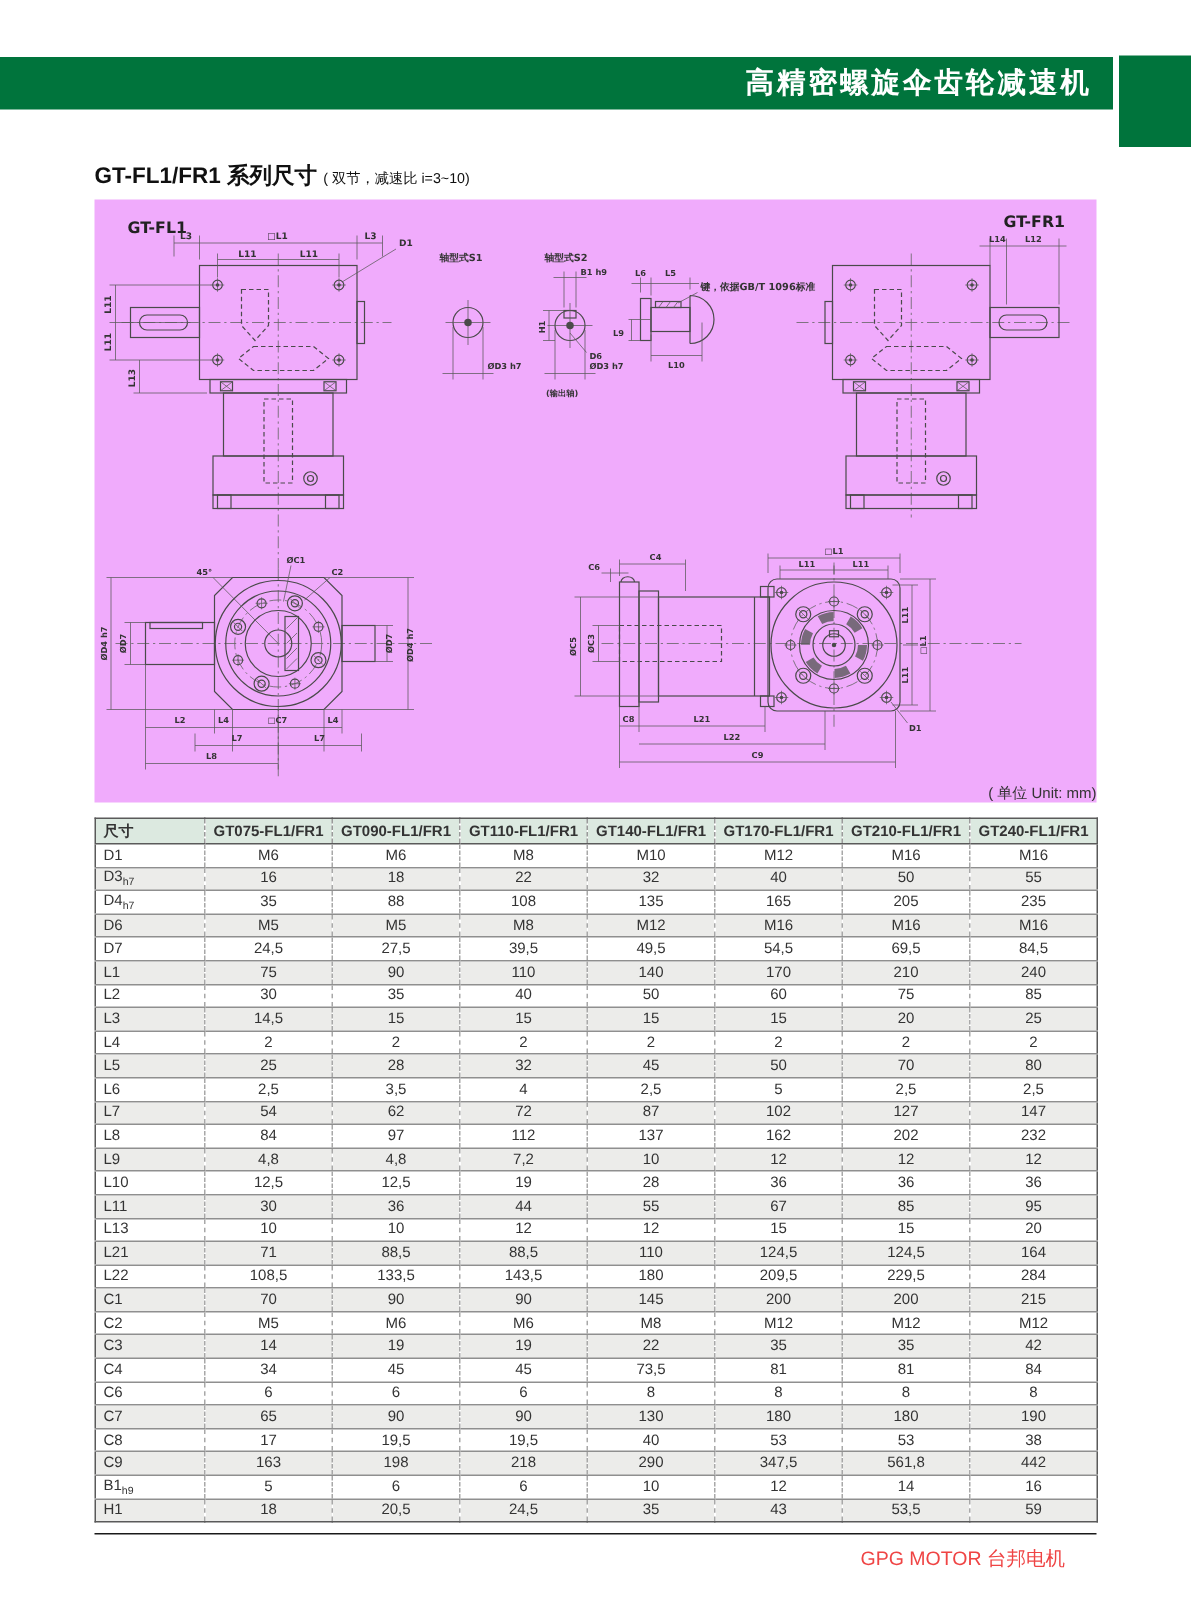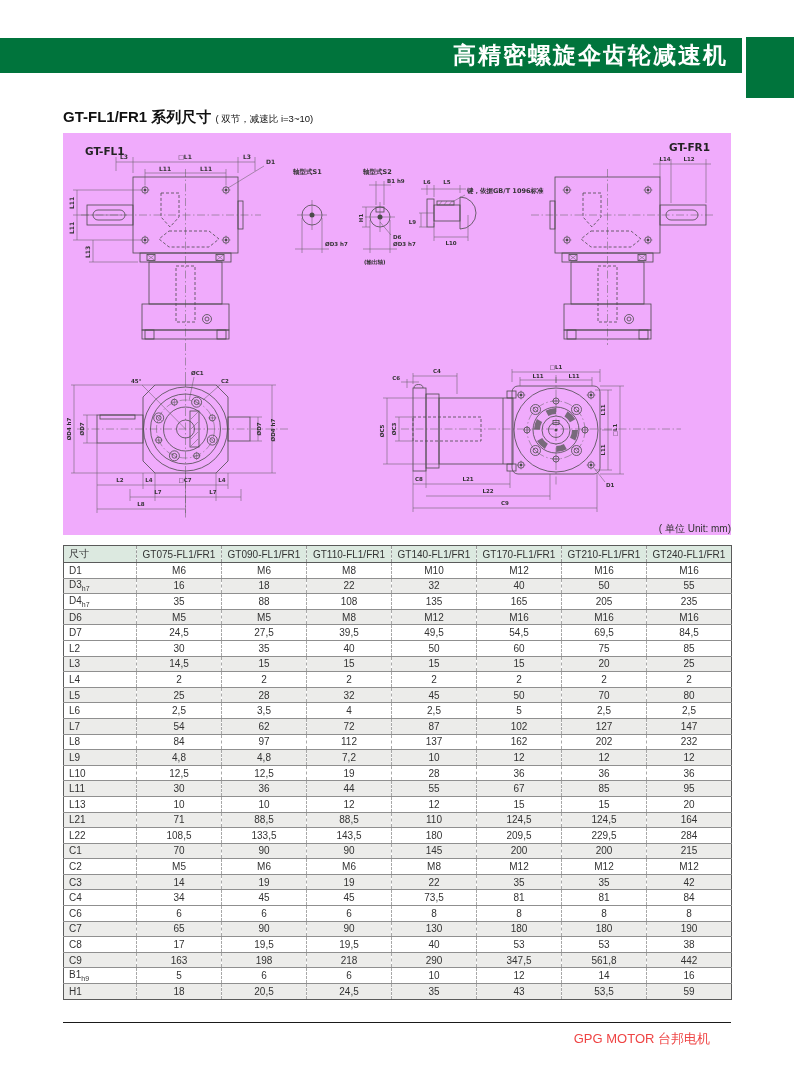--- a/index.html
+++ b/index.html
@@ -1,21 +1,21 @@
 <!DOCTYPE html>
 <html><head>
 <meta charset="utf-8">
 <style>
   html,body{margin:0;padding:0;background:#fff;}
   .page{position:relative;width:794px;height:1077px;background:#fff;overflow:hidden;
         font-family:"Liberation Sans","DejaVu Sans",sans-serif;}
   
   .banner{position:absolute;left:0;top:38px;width:742px;height:35px;background:#00743c;}
   .banner .t{position:absolute;right:14px;top:50%;transform:translateY(-52%);color:#fff;
-             font-size:23px;font-weight:bold;letter-spacing:2px;white-space:nowrap;}
+             font-size:19px;font-weight:bold;letter-spacing:2px;white-space:nowrap;}
   .corner{position:absolute;left:746px;top:37px;width:48px;height:61px;background:#00743c;}
   .subtitle{position:absolute;top:79px;right:60px;color:#64806f;font-size:14.5px;font-weight:bold;}
   
   .sectitle{position:absolute;left:63px;top:108px;font-size:15px;font-weight:bold;color:#101010;}
   .sectitle .note{font-size:9.5px;font-weight:normal;}
   
   .panel{position:absolute;left:63px;top:133px;width:668px;height:402px;background:#f0abfc;font-weight:bold;}
   .panel svg{display:block;}
   .ln{stroke:#4a4a4a;fill:none;stroke-width:0.8;}
   .thin{stroke:#5a5a5a;fill:none;stroke-width:0.5;}
@@ -25,21 +25,21 @@
   .spoke{stroke:#5a5a5a;fill:none;stroke-width:6;stroke-dasharray:9.5,10.4;opacity:.8;}
   text.t{fill:#333;font-size:6px;font-family:"DejaVu Sans",sans-serif;}
   text.t5{fill:#333;font-size:5.5px;font-family:"DejaVu Sans",sans-serif;}
   text.lbl{fill:#222;font-size:10.5px;font-family:"DejaVu Sans",sans-serif;}
   text.cj{fill:#333;font-size:6.5px;font-family:"DejaVu Sans",sans-serif;}
   
   .unit{position:absolute;top:522px;right:63px;font-size:10px;color:#333;}
   
   table.dim{position:absolute;left:63px;top:545px;width:668px;border-collapse:collapse;
             table-layout:fixed;font-size:10px;color:#333;border:1.5px solid #5a5a5a;}
-  table.dim th{background:#dce9e0;font-weight:normal;height:16px;border-bottom:1px solid #5a5a5a;
+  table.dim th{background:#dce9e0;font-weight:bold;height:16px;border-bottom:1px solid #5a5a5a;
                border-left:1px dashed #9a9a9a;text-align:center;padding:0;overflow:hidden;}
   table.dim td{height:14.6px;border-top:1px solid #8f8f8f;border-left:1px dashed #a8a8a8;
                text-align:center;padding:0;overflow:hidden;}
   table.dim th:first-child,table.dim td:first-child{text-align:left;padding-left:5px;border-left:none;}
   table.dim tr.alt td{background:#ececea;}
   table.dim sub{font-size:7px;}
   
   .footline{position:absolute;left:63px;top:1022px;width:668px;border-top:1.5px solid #1a1a1a;}
   .brand{position:absolute;top:1030px;right:84px;font-size:13px;color:#ef4444;}
 </style>
@@ -462,20 +462,30 @@
         <tr>
           <td><span>D7</span></td>
           <td>24,5</td>
           <td>27,5</td>
           <td>39,5</td>
           <td>49,5</td>
           <td>54,5</td>
           <td>69,5</td>
           <td>84,5</td>
         </tr>
+        <tr class="alt">
+          <td><span>L1</span></td>
+          <td>75</td>
+          <td>90</td>
+          <td>110</td>
+          <td>140</td>
+          <td>170</td>
+          <td>210</td>
+          <td>240</td>
+        </tr>
         <tr>
           <td><span>L2</span></td>
           <td>30</td>
           <td>35</td>
           <td>40</td>
           <td>50</td>
           <td>60</td>
           <td>75</td>
           <td>85</td>
         </tr>

